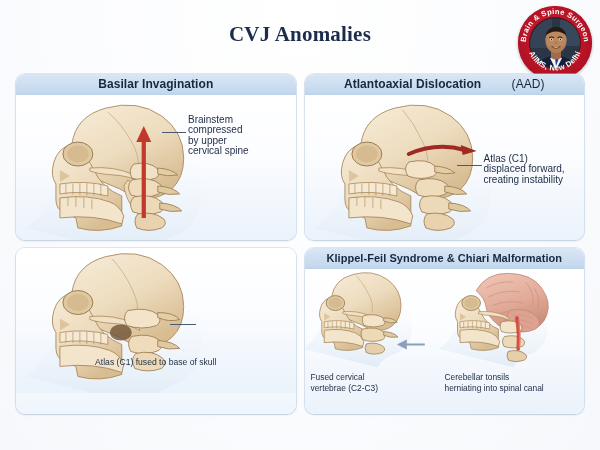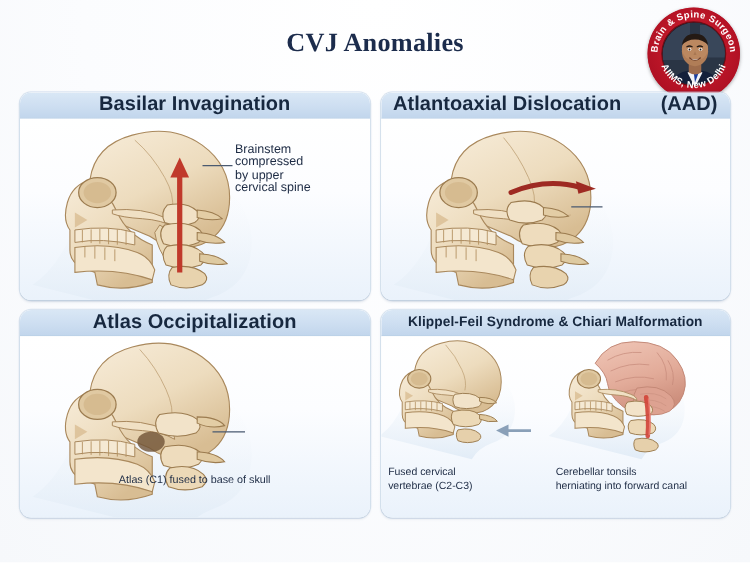--- a/index.html
+++ b/index.html
@@ -101,28 +101,28 @@
 
   .panel-header {
     height: 21px;
     background: linear-gradient(180deg, #d9e7f5 0%, #cddef1 55%, #c2d6ec 100%);
     display: flex;
     align-items: center;
     justify-content: center;
     border-bottom: 1px solid rgba(160,190,220,.5);
   }
   .panel-title {
-    font-size: 16px;
+    font-size: 12px;
     font-weight: bold;
     color: #17283f;
     letter-spacing: 0.05px;
     white-space: nowrap;
   }
   .panel-title .light {
-    font-weight: bold;
+    font-weight: normal;
     margin-left: 27px;
   }
   .panel-title.small { font-size: 11px; text-align: right; }
 
   .panel-body {
     position: relative;
     height: calc(100% - 21px);
     background: linear-gradient(180deg, #ffffff 0%, #fcfdff 40%, #eaf2fb 100%);
   }
 
@@ -362,27 +362,27 @@
               <path d="M144 105 q16 1 22 8 q-11 2 -22 -2 z" fill="#decaa1"></path>
             </g>
 
             <g>
               <path d="M104 56 q28 -12 56 -4" stroke="#9e2a22" stroke-width="4" fill="none" stroke-linecap="round"></path>
               <path d="M172 53 l-16 -6 l2 10 z" fill="#9e2a22"></path>
             </g>
           </svg>
         </div>
         <div class="leader" style="left:152px; top:70px; width:25px;"></div>
+        <div class="callout" style="left:179px; top:59px;">Atlas (C1)
+displaced forward,
+creating instability</div>
       </div>
     </div>
 
     <div class="panel">
-      <div class="panel-header">
-        <div class="panel-title">Atlas Occipitalization</div>
-      </div>
       <div class="panel-body">
         <div class="stage">
           <svg viewBox="0 0 280 144" preserveAspectRatio="xMidYMid meet" aria-hidden="true">
             <defs>
               <linearGradient id="bone3" x1="0" y1="0" x2="0.6" y2="1">
                 <stop offset="0%" stop-color="#f7ecd9"></stop>
                 <stop offset="55%" stop-color="#eddcbe"></stop>
                 <stop offset="100%" stop-color="#d8bd93"></stop>
               </linearGradient>
               <linearGradient id="soft3" x1="0" y1="0" x2="0" y2="1">
@@ -529,18 +529,18 @@
                 <path d="M136 78 q4 26 2 50" stroke="#d1453a" stroke-width="6" fill="none" stroke-linecap="round" opacity=".92"></path>
                 <path d="M139 80 q3 24 1 46" stroke="#ee8176" stroke-width="2" fill="none" stroke-linecap="round" opacity=".8"></path>
               </g>
             </g>
           </svg>
         </div>
 
         <div class="sub-caption" style="left:6px; width:132px; bottom:20px;">Fused cervical
 vertebrae (C2-C3)</div>
         <div class="sub-caption" style="left:140px; width:140px; bottom:20px;">Cerebellar tonsils
-herniating into forward canal</div>
+herniating into spinal canal</div>
       </div>
     </div>
 
   </div>
 </div>
 
 </body></html>

